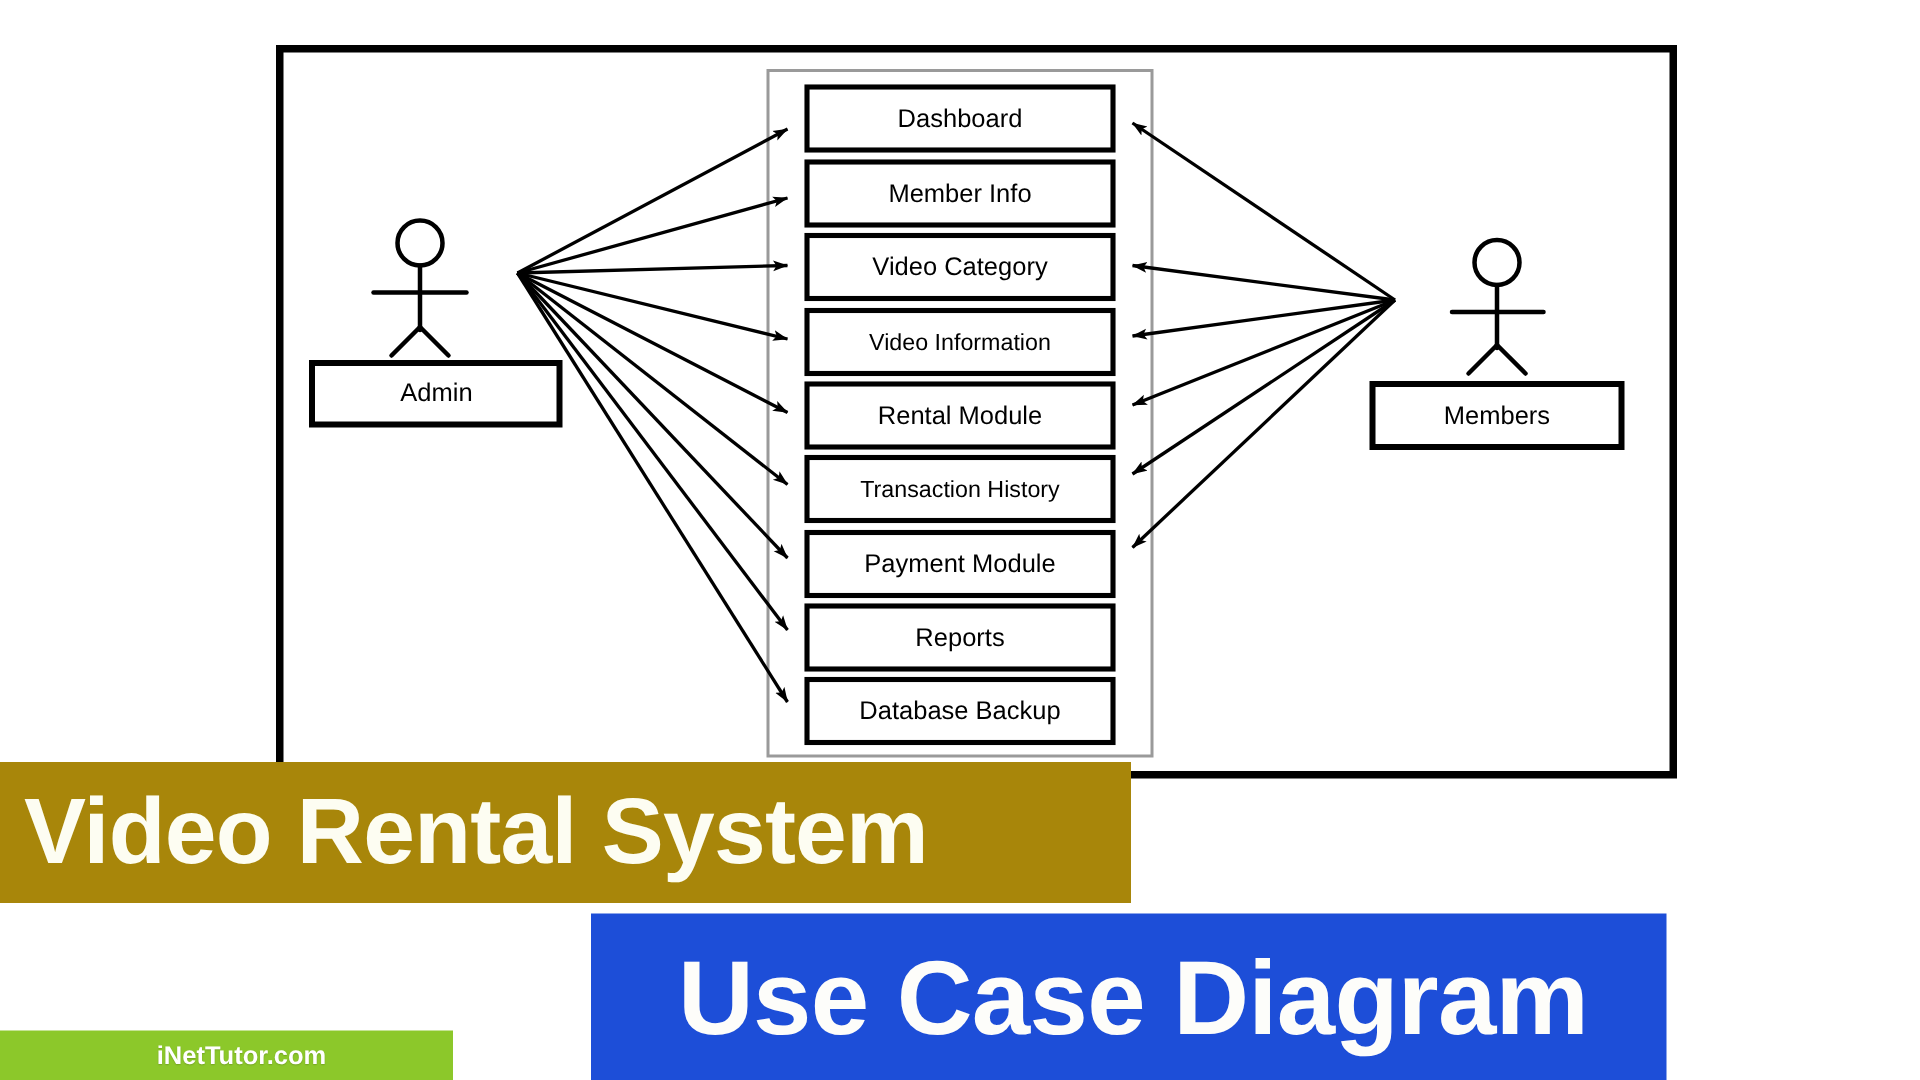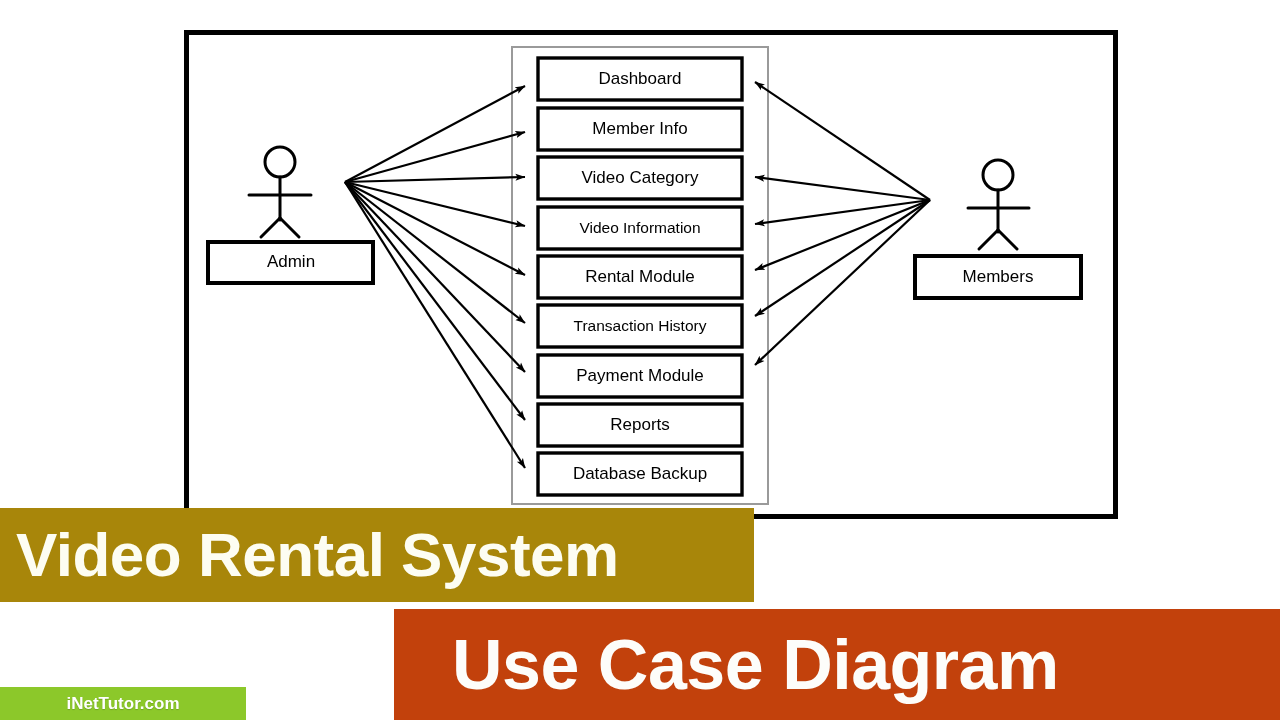--- a/index.html
+++ b/index.html
@@ -69,46 +69,47 @@
     font-family: "Liberation Sans", sans-serif;
     font-weight: bold;
     font-size: 62px;
     letter-spacing: -0.5px;
     line-height: 1;
     white-space: nowrap;
   }
   #title-banner-diagram {
     left: 394px;
     top: 609px;
-    width: 886px;
+    width: 717px;
     height: 111px;
-    background: #c2410c;
+    background: #1d4ed8;
     padding-left: 58px;
   }
   #title-banner-diagram .banner-text {
     color: #fdfdfa;
     font-family: "Liberation Sans", sans-serif;
     font-weight: bold;
     font-size: 70px;
     letter-spacing: -0.5px;
     line-height: 1;
     white-space: nowrap;
   }
 
   
   #watermark-bar {
     position: absolute;
     left: 0px;
     top: 687px;
-    width: 246px;
+    width: 282px;
     height: 33px;
     background: #8cc82a;
     display: flex;
     align-items: center;
     justify-content: center;
+    padding-left: 20px;
   }
   #watermark-bar .wm-text {
     color: #ffffff;
     font-family: "Liberation Sans", sans-serif;
     font-weight: bold;
     font-size: 17px;
     text-shadow: 0 1px 1px rgba(0,0,0,0.18);
     white-space: nowrap;
   }
 </style>

